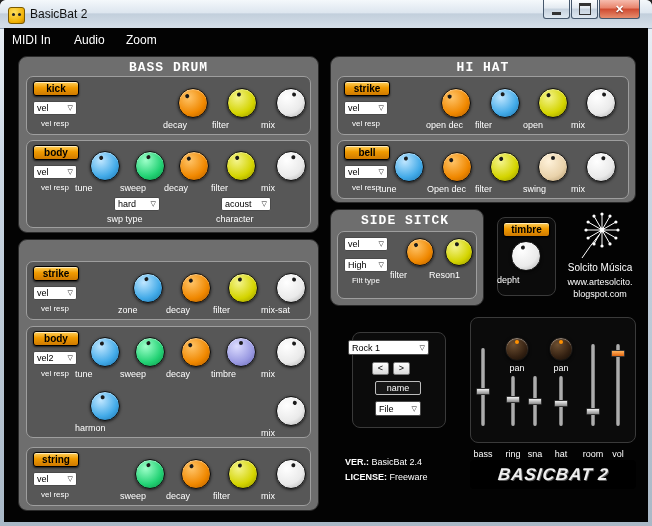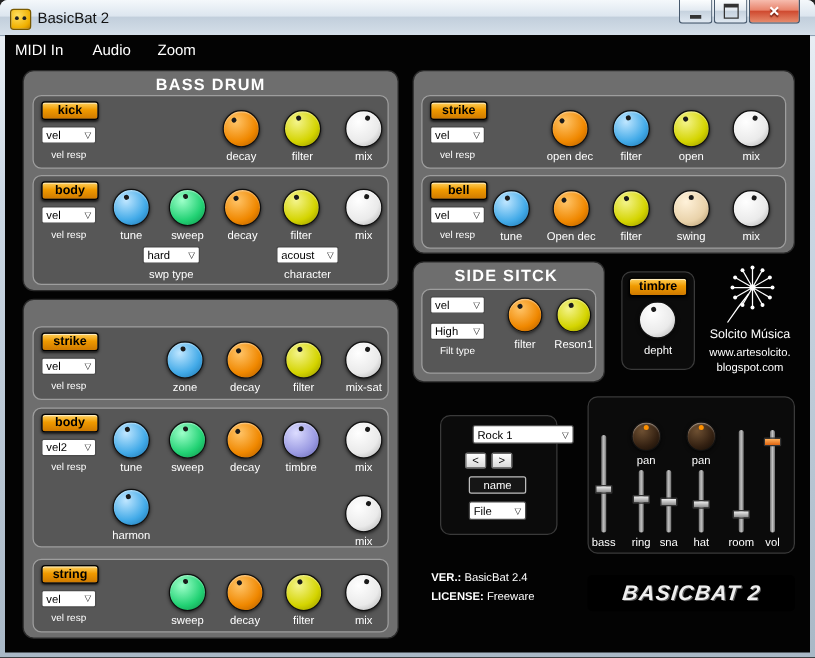--- a/index.html
+++ b/index.html
@@ -21,30 +21,30 @@
        font-size:11px;font-weight:bold;text-shadow:0 1px 1px #7a2213;}
   .glyph-min{width:9px;height:3px;background:#333;margin-top:8px;}
   .glyph-max{width:10px;height:8px;border:1px solid #333;border-top:3px solid #333;background:transparent;}
   
   .client{position:absolute;left:4px;top:28px;width:644px;height:494px;background:#030303;}
   .menuitem{position:absolute;font-size:12px;color:#fff;top:33px;cursor:default;}
   
   .panel{position:absolute;background:#6e6e6e;border:1px solid #2a2a2a;border-radius:9px;box-sizing:border-box;}
   .sub{position:absolute;background:#575757;border:1px solid #9e9e9e;border-radius:7px;box-sizing:border-box;}
   .blackpanel{position:absolute;background:#0b0b0b;border:1px solid #3a3a3a;border-radius:8px;box-sizing:border-box;}
-  .ptitle{position:absolute;text-align:center;color:#fff;font-weight:bold;font-size:13px;letter-spacing:1px;}
+  .ptitle{position:absolute;text-align:center;color:#fff;font-weight:bold;font-size:13px;letter-spacing:1px;font-family:Liberation Mono, monospace;}
   
   .obtn{position:absolute;width:46px;height:15px;background:linear-gradient(#ffd25e,#f09a00 45%,#cf7a00);
        border:1px solid #000;border-radius:3px;color:#000;font-weight:bold;font-size:10px;line-height:14px;text-align:center;
        box-shadow:inset 0 1px 0 rgba(255,255,255,.6),0 1px 2px rgba(0,0,0,.7);box-sizing:border-box;}
   .dd{position:absolute;height:14px;background:#fff;border:1px solid #4a4a4a;border-radius:2px;color:#000;font-size:9px;
        display:flex;align-items:center;justify-content:space-between;padding:0 3px;box-sizing:border-box;}
   .dd .arr{font-size:7px;color:#222;margin-left:2px;}
   .rlbl{position:absolute;width:50px;text-align:center;color:#fff;font-size:8px;}
-  .klbl{position:absolute;width:60px;text-align:center;color:#fff;font-size:9px;}
+  .klbl{position:absolute;width:60px;text-align:left;color:#fff;font-size:9px;}
   .knob{position:absolute;width:30px;height:30px;border-radius:50%;border:1px solid #111;box-sizing:border-box;
        box-shadow:0 1px 3px rgba(0,0,0,.7),inset 0 1px 1px rgba(255,255,255,.45);}
   .knob .ind{position:absolute;inset:0;border-radius:50%;}
   .knob .ind::after{content:'';position:absolute;top:3px;left:50%;margin-left:-2px;width:4px;height:4px;background:#1a1a1a;border-radius:50%;}
   .k28{width:28px;height:28px;}
   .k24{width:24px;height:24px;}
   .k-orange{background:radial-gradient(circle at 35% 30%,#ffc468,#f08800 60%,#a85800);}
   .k-yellow{background:radial-gradient(circle at 35% 30%,#f4f48c,#d4d400 60%,#8c8c00);}
   .k-blue{background:radial-gradient(circle at 35% 30%,#bfe6ff,#42aae8 60%,#1a6ea6);}
   .k-green{background:radial-gradient(circle at 35% 30%,#9dffc9,#22d274 60%,#0f8c46);}
@@ -56,21 +56,21 @@
   
   .sbtn{position:absolute;background:linear-gradient(#ffffff,#d8d8d8);border:1px solid #777;border-radius:2px;
        color:#000;font-size:9px;text-align:center;line-height:11px;box-sizing:border-box;}
   .nbtn{position:absolute;background:#161616;border:1px solid #bdbdbd;border-radius:2px;color:#fff;font-size:9px;
        text-align:center;line-height:12px;box-sizing:border-box;}
   
   .track{position:absolute;width:4px;background:linear-gradient(90deg,#6e6e6e,#c2c2c2,#6e6e6e);border-radius:2px;}
   .shandle{position:absolute;width:14px;height:7px;background:linear-gradient(#f0f0f0,#8c8c8c);border:1px solid #333;
        border-radius:1px;box-sizing:border-box;}
   .shandle.org{background:linear-gradient(#ffb35e,#e06410);}
-  .slbl{position:absolute;width:30px;text-align:center;color:#fff;font-size:9px;}
+  .slbl{position:absolute;width:30px;text-align:center;color:#fff;font-size:9px;margin-top:20px;}
   .panlbl{position:absolute;width:40px;text-align:center;color:#fff;font-size:9px;}
   
   .soltxt{position:absolute;width:80px;text-align:center;color:#fff;}
   .vertxt{position:absolute;color:#fff;font-size:9px;}
   .vertxt b{font-weight:bold;}
   .logoband{position:absolute;left:470px;top:460px;width:166px;height:29px;background:#000;border-radius:4px;
        display:flex;align-items:center;justify-content:center;}
   .logotext{color:#efefef;font-weight:bold;font-style:italic;font-size:17px;letter-spacing:1px;
        text-shadow:1px 1px 0 #595959;transform:skewX(-6deg);}
 </style>
@@ -153,20 +153,21 @@
     <span class="arr">▽</span>
   </div>
   <div class="klbl" style="left:107px;top:214px">swp type</div>
   <div class="dd" style="left:221px;top:197px;width:50px">
     <span>acoust</span>
     <span class="arr">▽</span>
   </div>
   <div class="klbl" style="left:216px;top:214px">character</div>
 
   <div class="panel" style="left:330px;top:56px;width:306px;height:147px"></div>
+  <div class="ptitle" style="left:330px;top:60px;width:306px">HI HAT</div>
 
   <div class="sub" style="left:337px;top:76px;width:292px;height:59px"></div>
   <div class="obtn" style="left:344px;top:81px">strike</div>
   <div class="dd" style="left:344px;top:101px;width:44px">
     <span>vel</span>
     <span class="arr">▽</span>
   </div>
   <div class="rlbl" style="left:341px;top:119px">vel resp</div>
   <div class="knob k-orange" style="left:441px;top:88px">
       <div class="ind" style="transform: rotate(-45deg);"></div>
@@ -357,21 +358,21 @@
         <circle cx="44" cy="6.1" r="1.6"></circle>
         <circle cx="49.9" cy="12" r="1.6"></circle>
       <circle cx="36" cy="20" r="2.4"></circle>
     </g>
   </svg>
   <div class="soltxt" style="left:560px;top:262px;font-size:10px">Solcito Música</div>
   <div class="soltxt" style="left:560px;top:277px;font-size:9px">www.artesolcito.</div>
   <div class="soltxt" style="left:560px;top:289px;font-size:9px">blogspot.com</div>
 
   <div class="blackpanel" style="left:352px;top:332px;width:94px;height:96px"></div>
-  <div class="dd" style="left:378px;top:340px;width:81px;height:15px">
+  <div class="dd" style="left:348px;top:340px;width:81px;height:15px">
     <span>Rock 1</span>
     <span class="arr">▽</span>
   </div>
   <div class="sbtn" style="left:372px;top:362px;width:17px;height:13px">&lt;</div>
   <div class="sbtn" style="left:393px;top:362px;width:17px;height:13px">&gt;</div>
   <div class="nbtn" style="left:375px;top:381px;width:46px;height:14px">name</div>
   <div class="dd" style="left:375px;top:401px;width:46px;height:15px">
     <span>File</span>
     <span class="arr">▽</span>
   </div>

